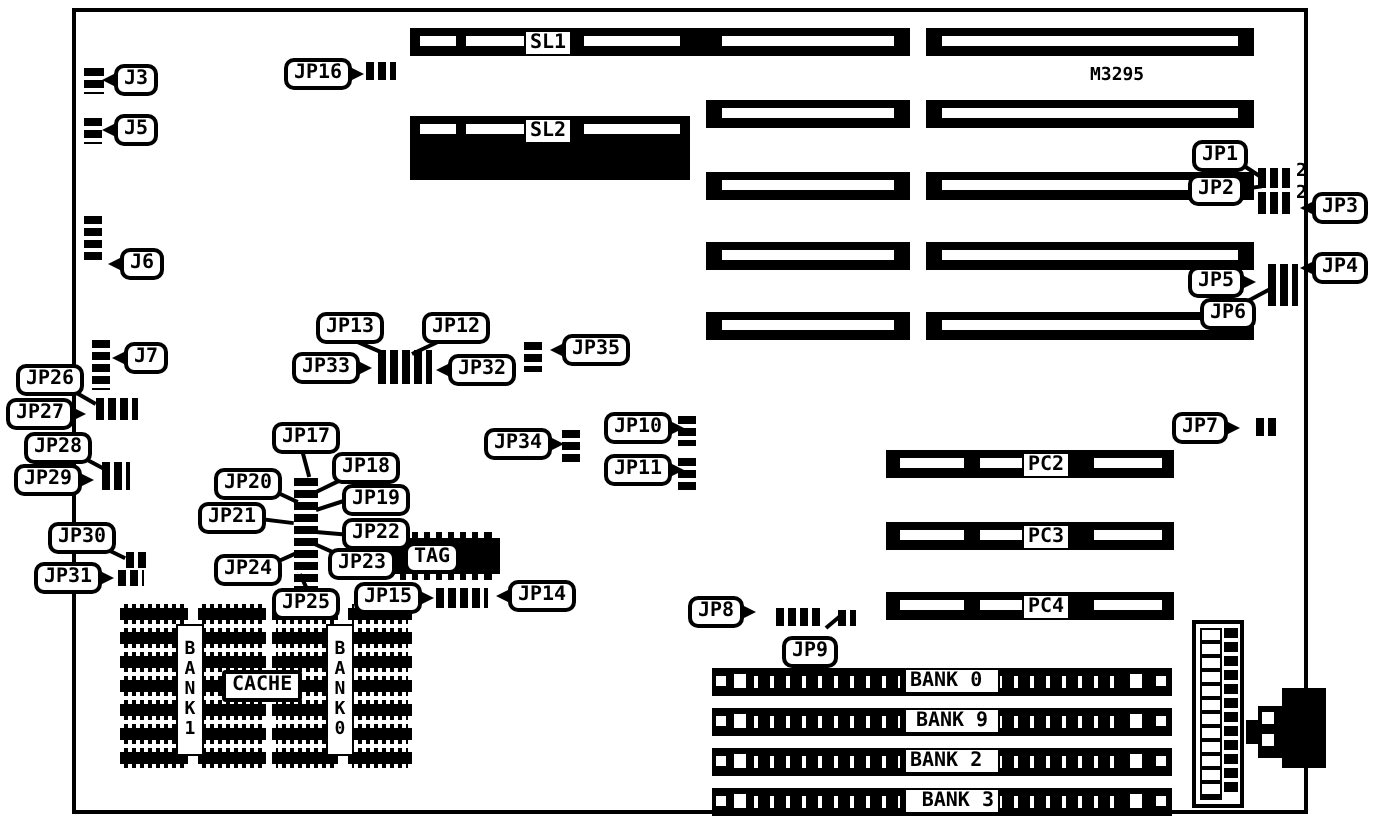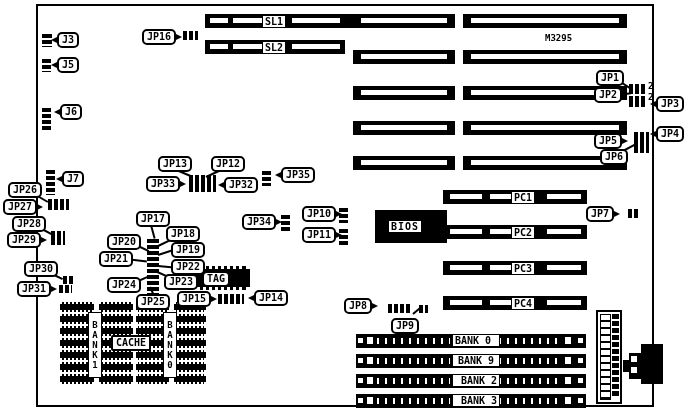--- a/index.html
+++ b/index.html
@@ -69,21 +69,21 @@
     <div class="sw" style="left:87px;width:48px"></div>
     <div class="slabel" style="left:57px;top:1px">SL1</div>
   </div>
   <div class="bar" style="left:353px;top:14px;width:102px;height:14px">
       <div class="sw" style="left:8px;right:8px"></div>
     </div>
   <div class="bar" style="left:463px;top:14px;width:164px;height:14px">
       <div class="sw" style="left:8px;right:8px"></div>
     </div>
 
-  <div class="bar" style="left:205px;top:40px;width:140px;height:14px">
+  <div class="bar" style="left:205px;top:58px;width:140px;height:32px">
     <div class="sw" style="left:5px;width:18px"></div>
     <div class="sw" style="left:28px;width:34px"></div>
     <div class="sw" style="left:87px;width:48px"></div>
     <div class="slabel" style="left:57px;top:1px">SL2</div>
   </div>
   <div class="bar" style="left:353px;top:50px;width:102px;height:14px">
       <div class="sw" style="left:8px;right:8px"></div>
     </div>
   <div class="bar" style="left:463px;top:50px;width:164px;height:14px">
       <div class="sw" style="left:8px;right:8px"></div>
@@ -101,49 +101,40 @@
   <div class="bar" style="left:463px;top:121px;width:164px;height:14px">
       <div class="sw" style="left:8px;right:8px"></div>
     </div>
   <div class="bar" style="left:353px;top:156px;width:102px;height:14px">
       <div class="sw" style="left:8px;right:8px"></div>
     </div>
   <div class="bar" style="left:463px;top:156px;width:164px;height:14px">
       <div class="sw" style="left:8px;right:8px"></div>
     </div>
 
-  <div class="bar" style="left:443px;top:190px;width:144px;height:14px">
-    <div class="sw" style="left:7px;width:32px"></div>
-    <div class="sw" style="left:47px;width:22px"></div>
-    <div class="sw" style="left:104px;width:34px"></div>
-    <div class="slabel" style="left:68px;top:1px">PC1</div>
-  </div>
   <div class="bar" style="left:443px;top:225px;width:144px;height:14px">
     <div class="sw" style="left:7px;width:32px"></div>
     <div class="sw" style="left:47px;width:22px"></div>
     <div class="sw" style="left:104px;width:34px"></div>
     <div class="slabel" style="left:68px;top:1px">PC2</div>
   </div>
   <div class="bar" style="left:443px;top:261px;width:144px;height:14px">
     <div class="sw" style="left:7px;width:32px"></div>
     <div class="sw" style="left:47px;width:22px"></div>
     <div class="sw" style="left:104px;width:34px"></div>
     <div class="slabel" style="left:68px;top:1px">PC3</div>
   </div>
   <div class="bar" style="left:443px;top:296px;width:144px;height:14px">
     <div class="sw" style="left:7px;width:32px"></div>
     <div class="sw" style="left:47px;width:22px"></div>
     <div class="sw" style="left:104px;width:34px"></div>
     <div class="slabel" style="left:68px;top:1px">PC4</div>
   </div>
 
 
-  <div class="blkchip" style="left:375px;top:210px;width:72px;height:33px">
-    <div class="slabel" style="left:13px;top:10px;letter-spacing:1px">BIOS</div>
-  </div>
 
 
   <div class="bigchip" style="left:196px;top:266px;width:54px;height:24px"></div>
   <div class="co" style="left:202px;top:271px">TAG</div>
 
   <div class="cgroup" style="left:60px;top:302px;width:73px">
       <div class="chip"></div>
       <div class="chip"></div>
       <div class="chip"></div>
       <div class="chip"></div>
@@ -194,21 +185,21 @@
     <div class="tick" style="left:143px;width:62px"></div>
     <div class="slabel" style="left:96px;top:0;width:42px;text-align:center">BANK 9</div>
     <div class="sq" style="left:208px;top:2px;width:8px;height:9px"></div>
     <div class="sq" style="left:221px;top:3px;width:7px;height:7px"></div>
   </div>
   <div class="simm" style="top:374px">
     <div class="sq" style="left:1px;top:3px;width:7px;height:7px"></div>
     <div class="sq" style="left:10px;top:2px;width:8px;height:9px"></div>
     <div class="tick" style="left:21px;width:73px"></div>
     <div class="tick" style="left:143px;width:62px"></div>
-    <div class="slabel" style="left:96px;top:0;width:42px;text-align:right">BANK 2</div>
+    <div class="slabel" style="left:96px;top:0;width:42px;text-align:left">BANK 2</div>
     <div class="sq" style="left:208px;top:2px;width:8px;height:9px"></div>
     <div class="sq" style="left:221px;top:3px;width:7px;height:7px"></div>
   </div>
   <div class="simm" style="top:394px">
     <div class="sq" style="left:1px;top:3px;width:7px;height:7px"></div>
     <div class="sq" style="left:10px;top:2px;width:8px;height:9px"></div>
     <div class="tick" style="left:21px;width:73px"></div>
     <div class="tick" style="left:143px;width:62px"></div>
     <div class="slabel" style="left:96px;top:0;width:42px;text-align:right">BANK 3</div>
     <div class="sq" style="left:208px;top:2px;width:8px;height:9px"></div>
@@ -265,21 +256,21 @@
   <div class="ln" style="left:138px;top:245px;width:12px;transform:rotate(25deg)"></div>
   <div class="ln" style="left:158px;top:254px;width:17px;transform:rotate(-18deg)"></div>
   <div class="ln" style="left:126px;top:258px;width:21px;transform:rotate(7deg)"></div>
   <div class="ln" style="left:158px;top:265px;width:16px;transform:rotate(5deg)"></div>
   <div class="ln" style="left:136px;top:281px;width:14px;transform:rotate(-24deg)"></div>
   <div class="ln" style="left:155px;top:270px;width:14px;transform:rotate(24deg)"></div>
   <div class="ln" style="left:150px;top:286px;width:10px;transform:rotate(65deg)"></div>
 
   <div class="co tl" style="left:57px;top:32px">J3</div>
   <div class="co tl" style="left:57px;top:57px">J5</div>
-  <div class="co tl" style="left:60px;top:104px">J6</div>
+  <div class="co tl" style="left:60px;top:124px">J6</div>
   <div class="co tl" style="left:62px;top:171px">J7</div>
   <div class="co tr" style="left:142px;top:29px">JP16</div>
   <div class="co" style="left:8px;top:182px">JP26</div>
   <div class="co tr" style="left:3px;top:199px">JP27</div>
   <div class="co" style="left:12px;top:216px">JP28</div>
   <div class="co tr" style="left:7px;top:232px">JP29</div>
   <div class="co" style="left:24px;top:261px">JP30</div>
   <div class="co tr" style="left:17px;top:281px">JP31</div>
   <div class="co" style="left:158px;top:156px">JP13</div>
   <div class="co" style="left:211px;top:156px">JP12</div>

